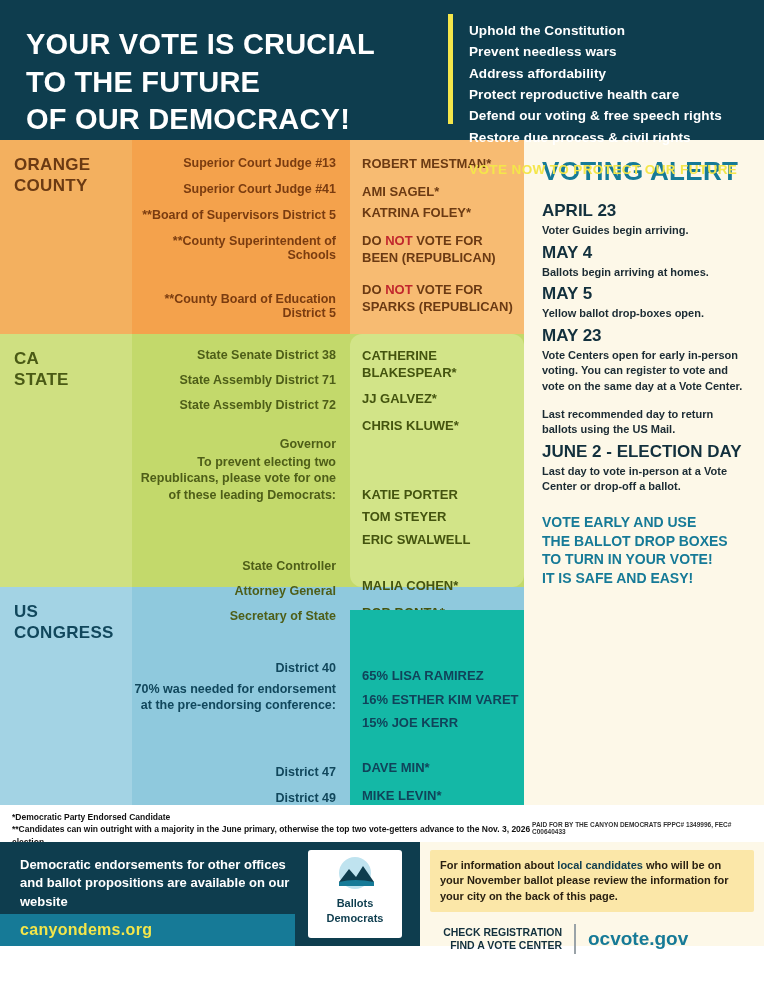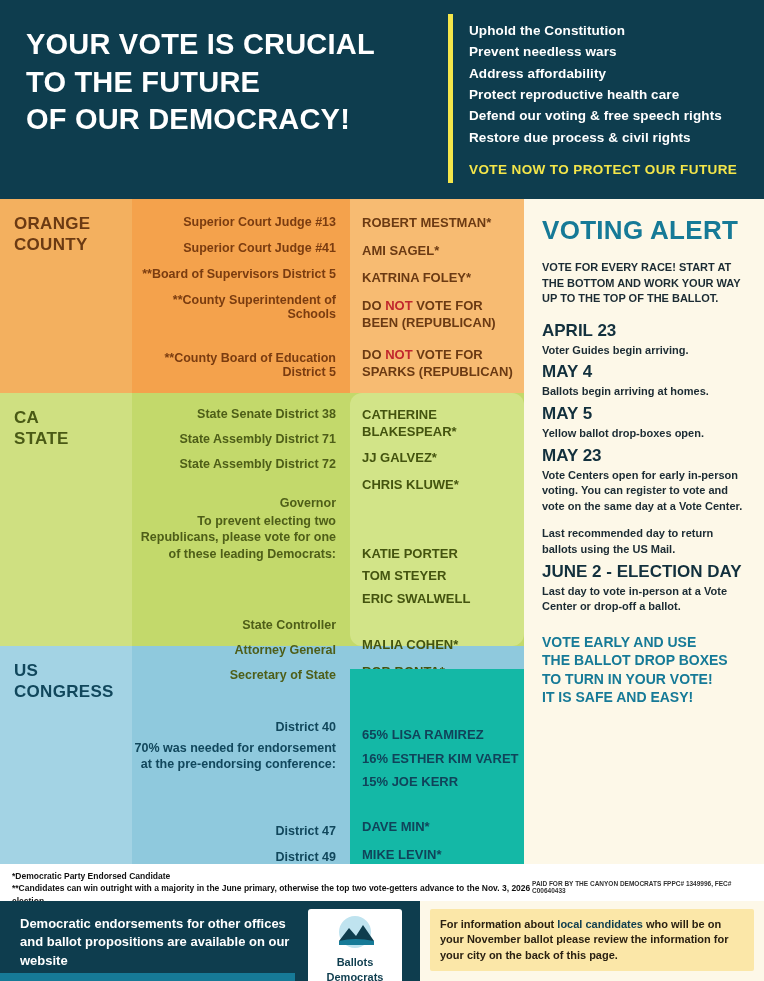--- a/index.html
+++ b/index.html
@@ -11,21 +11,21 @@
   .page {
     position: relative;
     width: 764px; height: 981px;
     overflow: hidden;
     background: #ffffff;
   }
 
   
   .header {
     position: relative;
-    height: 199px;
+    height: 140px;
     background: #0e3d4e;
     display: flex;
   }
   .header-left {
     flex: 0 0 448px;
     padding: 26px 0 0 26px;
   }
   .headline {
     color: #ffffff;
     font-weight: bold;
@@ -260,21 +260,21 @@
         <div class="oc-grid" style="flex:1">
           <div class="oc-offices">
             <div style="margin-bottom:12px">Superior Court Judge    #13</div>
             <div style="margin-bottom:12px">Superior Court Judge    #41</div>
             <div style="margin-bottom:12px">**Board of Supervisors  District 5</div>
             <div style="margin-bottom:30px">**County Superintendent of Schools</div>
             <div>**County Board of Education  District 5</div>
           </div>
           <div class="oc-cands">
             <div style="margin-bottom:11px">ROBERT MESTMAN*</div>
-            <div style="margin-bottom:11px">AMI SAGEL*</div>
+            <div style="margin-bottom:5px">AMI SAGEL*</div>
             <div style="margin-bottom:11px">KATRINA FOLEY*</div>
             <div style="margin-bottom:16px">DO <span class="no-red">NOT</span> VOTE FOR<br>BEEN (REPUBLICAN)</div>
             <div>DO <span class="no-red">NOT</span> VOTE FOR<br>SPARKS (REPUBLICAN)</div>
           </div>
         </div>
       </div>
 
       <div class="band band-ca">
         <div class="band-label">
           <div class="t">CA</div>
@@ -324,21 +324,20 @@
             <div style="margin-bottom:12px">DAVE MIN*</div>
             <div>MIKE LEVIN*</div>
           </div>
         </div>
       </div>
 
     </div>
 
     <div class="right-col">
       <div class="alert-title">VOTING ALERT</div>
-      <div class="alert-intro">VOTE FOR EVERY RACE!  START AT THE BOTTOM AND WORK YOUR WAY UP TO THE TOP OF THE BALLOT.</div>
 
       <div>
         <div class="alert-date">APRIL 23</div>
         <div class="alert-text">Voter Guides begin arriving.</div>
       </div>
       <div>
         <div class="alert-date">MAY 4</div>
         <div class="alert-text">Ballots begin arriving at homes.</div>
       </div>
       <div>

